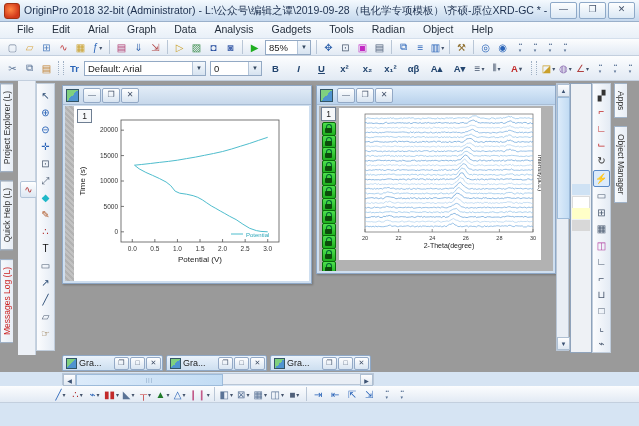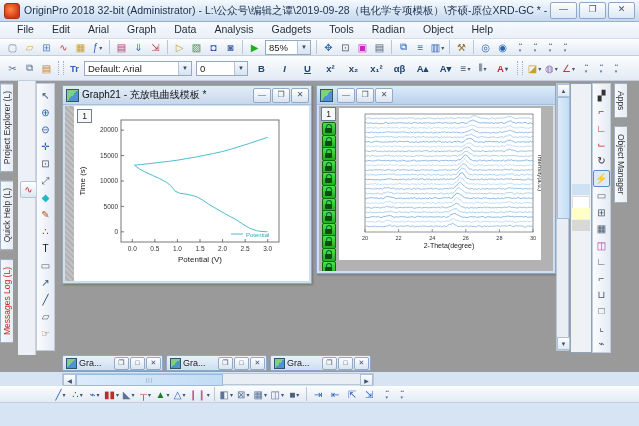--- a/index.html
+++ b/index.html
@@ -148,21 +148,21 @@
       <div class="ovf">••<br>▾</div>
       <div class="ovf">••<br>▾</div>
     </div>
 
   <div id="toolbar2" class="tb">
       <div class="tbtn" style="color: rgb(90, 115, 150);">✂</div>
       <div class="tbtn" style="color: rgb(90, 115, 150);">⧉</div>
       <div class="tbtn" style="color: rgb(192, 128, 48);">▤</div>
       <div class="grip"></div>
       <span class="tbtxt" style="color: rgb(42, 100, 184);">Tr</span>
-      <div class="combo" style="width: 108px;">
+      <div class="combo" style="width: 122px;">
         <span>Default: Arial</span>
         <span class="arrow">▼</span>
       </div>
       <div class="combo" style="width: 52px;">
         <span>0</span>
         <span class="arrow">▼</span>
       </div>
       <div class="tbtn tbtxt">B</div>
       <div class="tbtn tbtxt" style="font-style: italic;">I</div>
       <div class="tbtn tbtxt" style="text-decoration: underline;">U</div>
@@ -209,21 +209,20 @@
         <div class="tbtn" style="color: rgb(74, 90, 112);">▭</div>
         <div class="tbtn" style="color: rgb(35, 69, 111);">↗</div>
         <div class="tbtn" style="color: rgb(35, 69, 111);">╱</div>
         <div class="tbtn" style="color: rgb(74, 90, 112);">▱</div>
         <div class="tbtn" style="color: rgb(138, 106, 58);">☞</div>
       </div>
 
     <div class="child" style="left:62px;top:4px;width:248px;height:197px;">
       <div class="childbar">
         <div class="cicon"></div>
-        <div class="ct">Graph21 - 充放电曲线模板 *</div>
         <div class="cbtn">—</div>
         <div class="cbtn">❐</div>
         <div class="cbtn">✕</div>
       </div>
       <div class="childbody" id="g21body">
         <div id="g21strip"></div>
         <div class="layerbadge" style="left:12px;top:3px;">1</div>
         <svg id="g21svg" width="242" height="173">
             <rect x="56" y="14" width="158" height="122" fill="none" stroke="#555" stroke-width="0.8"></rect>
             <line x1="67.28571428571428" y1="136" x2="67.28571428571428" y2="133" stroke="#555" stroke-width="0.8"></line>

